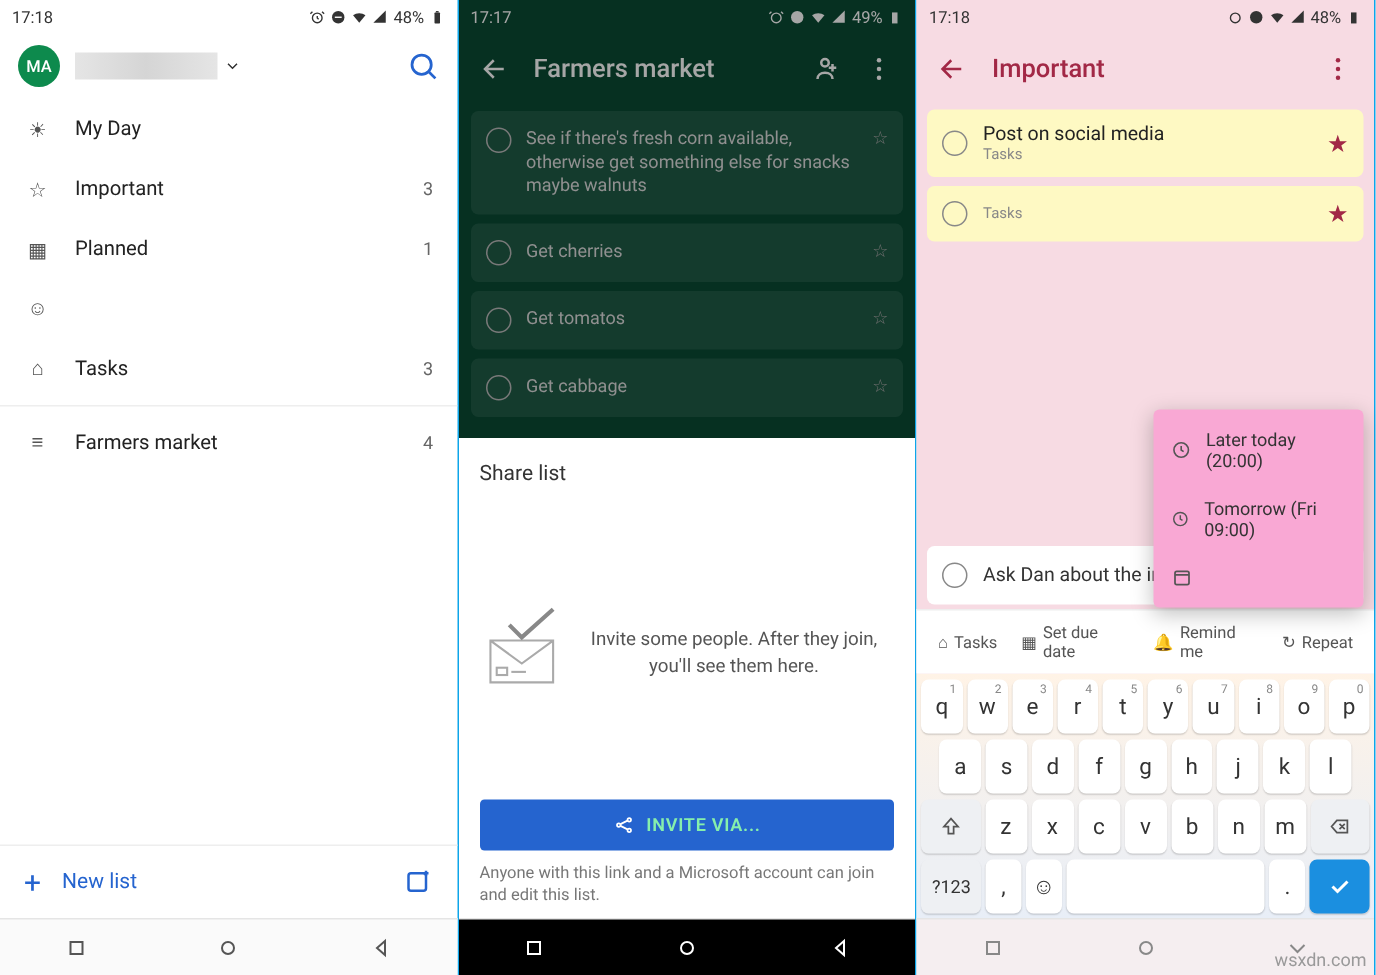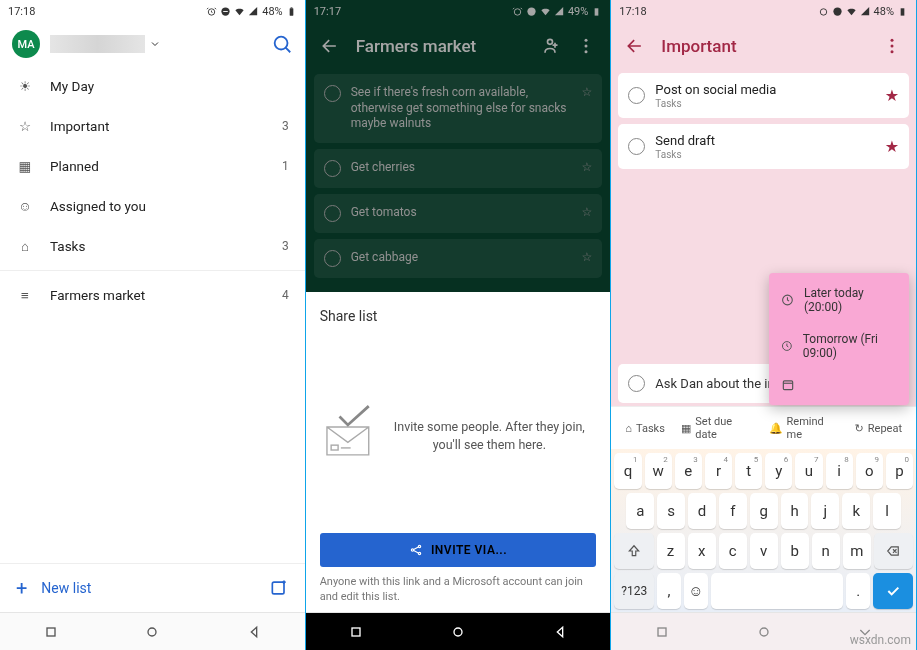--- a/index.html
+++ b/index.html
@@ -30,29 +30,29 @@
   .s2-head{display:flex;align-items:center;padding:14px 14px;gap:16px}
   .s2-title{flex:1;font-size:17px;font-weight:500}
   .s2-tasks{background:#0a4b34;padding:4px 8px 8px}
   .s2-task{background:rgba(255,255,255,0.09);border-radius:5px;padding:11px 10px;margin-bottom:6px;display:flex;align-items:flex-start;gap:10px;color:#ddd;font-size:12px}
   .s2-task .circle{width:17px;height:17px;border:1.5px solid #bbb;border-radius:50%;flex:none}
   .s2-task .txt{flex:1;line-height:1.3}
   .s2-sheet{background:#fff;flex:1;display:flex;flex-direction:column;padding:16px 14px 8px}
   .s2-sheet-title{font-size:14px;color:#333;margin-bottom:14px}
   .s2-illust{flex:1;display:flex;flex-direction:row;align-items:center;justify-content:flex-start;padding-top:8px}
   .s2-invite-txt{text-align:center;color:#555;font-size:12.5px;line-height:1.4;margin-top:4px}
-  .s2-btn{background:#2564cf;color:#000000;border:none;border-radius:3px;padding:10px;font-size:12px;font-weight:600;letter-spacing:0.5px;display:flex;align-items:center;justify-content:center;gap:8px;margin-top:12px}
+  .s2-btn{background:#2564cf;color:#86efac;border:none;border-radius:3px;padding:10px;font-size:12px;font-weight:600;letter-spacing:0.5px;display:flex;align-items:center;justify-content:center;gap:8px;margin-top:12px}
   .s2-sub{color:#777;font-size:11px;margin-top:8px;line-height:1.3}
   
   .s2-dim{background:rgba(0,0,0,0.35);position:absolute;inset:0;pointer-events:none}
   
   .s3-head{background:#f7dbe3;display:flex;align-items:center;padding:14px 14px;gap:16px}
   .s3-title{flex:1;font-size:17px;font-weight:500;color:#a22846}
   .s3-body{background:#f7dbe3;flex:1;display:flex;flex-direction:column;position:relative}
-  .s3-task{background:#ffffff;border-radius:5px;margin:3px 7px;padding:9px 10px;display:flex;align-items:center;gap:10px}
+  .s3-task{background:#fef9c3;border-radius:5px;margin:3px 7px;padding:9px 10px;display:flex;align-items:center;gap:10px}
   .s3-task .circle{width:17px;height:17px;border:1.5px solid #888;border-radius:50%;flex:none}
   .s3-task .info{flex:1;display:flex;flex-direction:column;gap:1px}
   .s3-task .ttl{font-size:13px;color:#222}
   .s3-task .sub{font-size:10px;color:#888}
   .star{color:#a22846;font-size:16px}
   .s3-input{background:#fff;border-radius:5px;margin:3px 7px;padding:11px 10px;display:flex;align-items:center;gap:10px;position:relative}
   .s3-input .circle{width:17px;height:17px;border:1.5px solid #888;border-radius:50%;flex:none}
   .s3-input .txt{font-size:13px;color:#333;flex:1}
   .s3-toolbar{background:#fff;display:flex;align-items:center;padding:8px 6px;gap:0;font-size:11px;color:#555;border-top:1px solid #eee}
   .s3-tool{display:flex;align-items:center;gap:4px;padding:0 8px}
@@ -128,21 +128,20 @@
         <span class="lbl">Important</span>
         <span class="count">3</span>
       </div>
     <div class="s1-item">
         <span class="s1-icon">▦</span>
         <span class="lbl">Planned</span>
         <span class="count">1</span>
       </div>
     <div class="s1-item">
         <span class="s1-icon">☺</span>
-        <span class="lbl">Assigned to you</span>
         <span class="count"></span>
       </div>
     <div class="s1-item">
         <span class="s1-icon">⌂</span>
         <span class="lbl">Tasks</span>
         <span class="count">3</span>
       </div>
     <div class="divider"></div>
     <div class="s1-item">
         <span class="s1-icon">≡</span>
@@ -310,21 +309,20 @@
       <span class="circle"></span>
       <div class="info">
           <span class="ttl">Post on social media</span>
           <span class="sub">Tasks</span>
         </div>
       <span class="star">★</span>
     </div>
     <div class="s3-task">
       <span class="circle"></span>
       <div class="info">
-          <span class="ttl">Send draft</span>
           <span class="sub">Tasks</span>
         </div>
       <span class="star">★</span>
     </div>
     <div style="flex:1"></div>
     <div class="s3-input">
       <span class="circle"></span>
       <span class="txt"><span>Ask Dan about the inte</span><span style="text-decoration:underline">rview</span></span>
     </div>
     <div class="popup">

